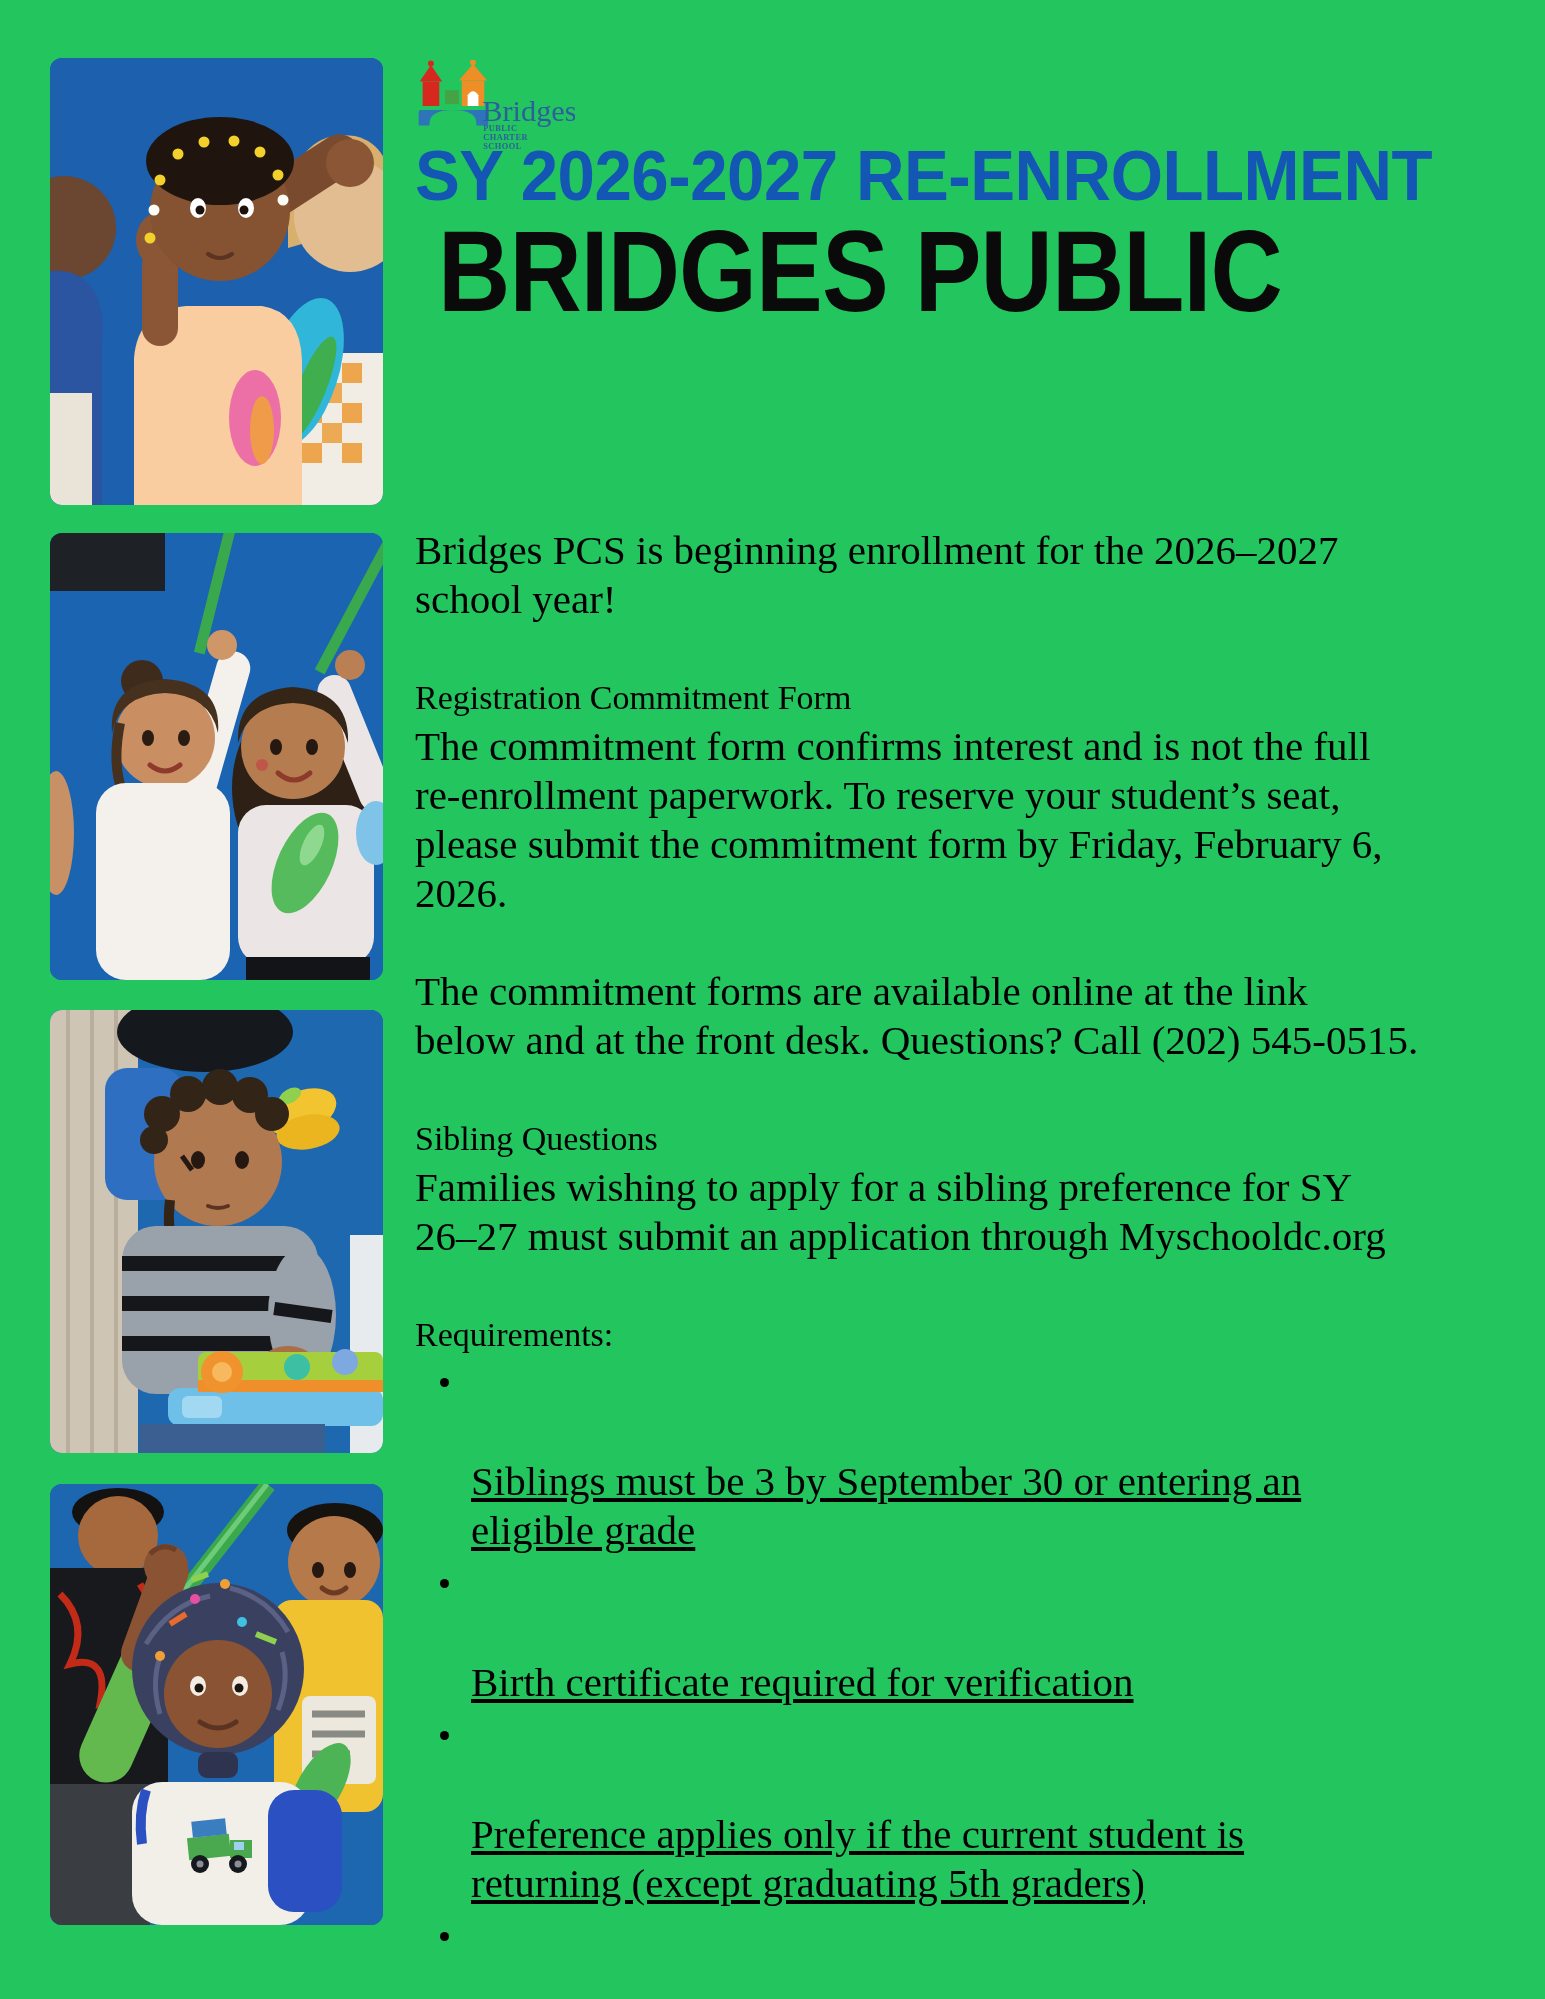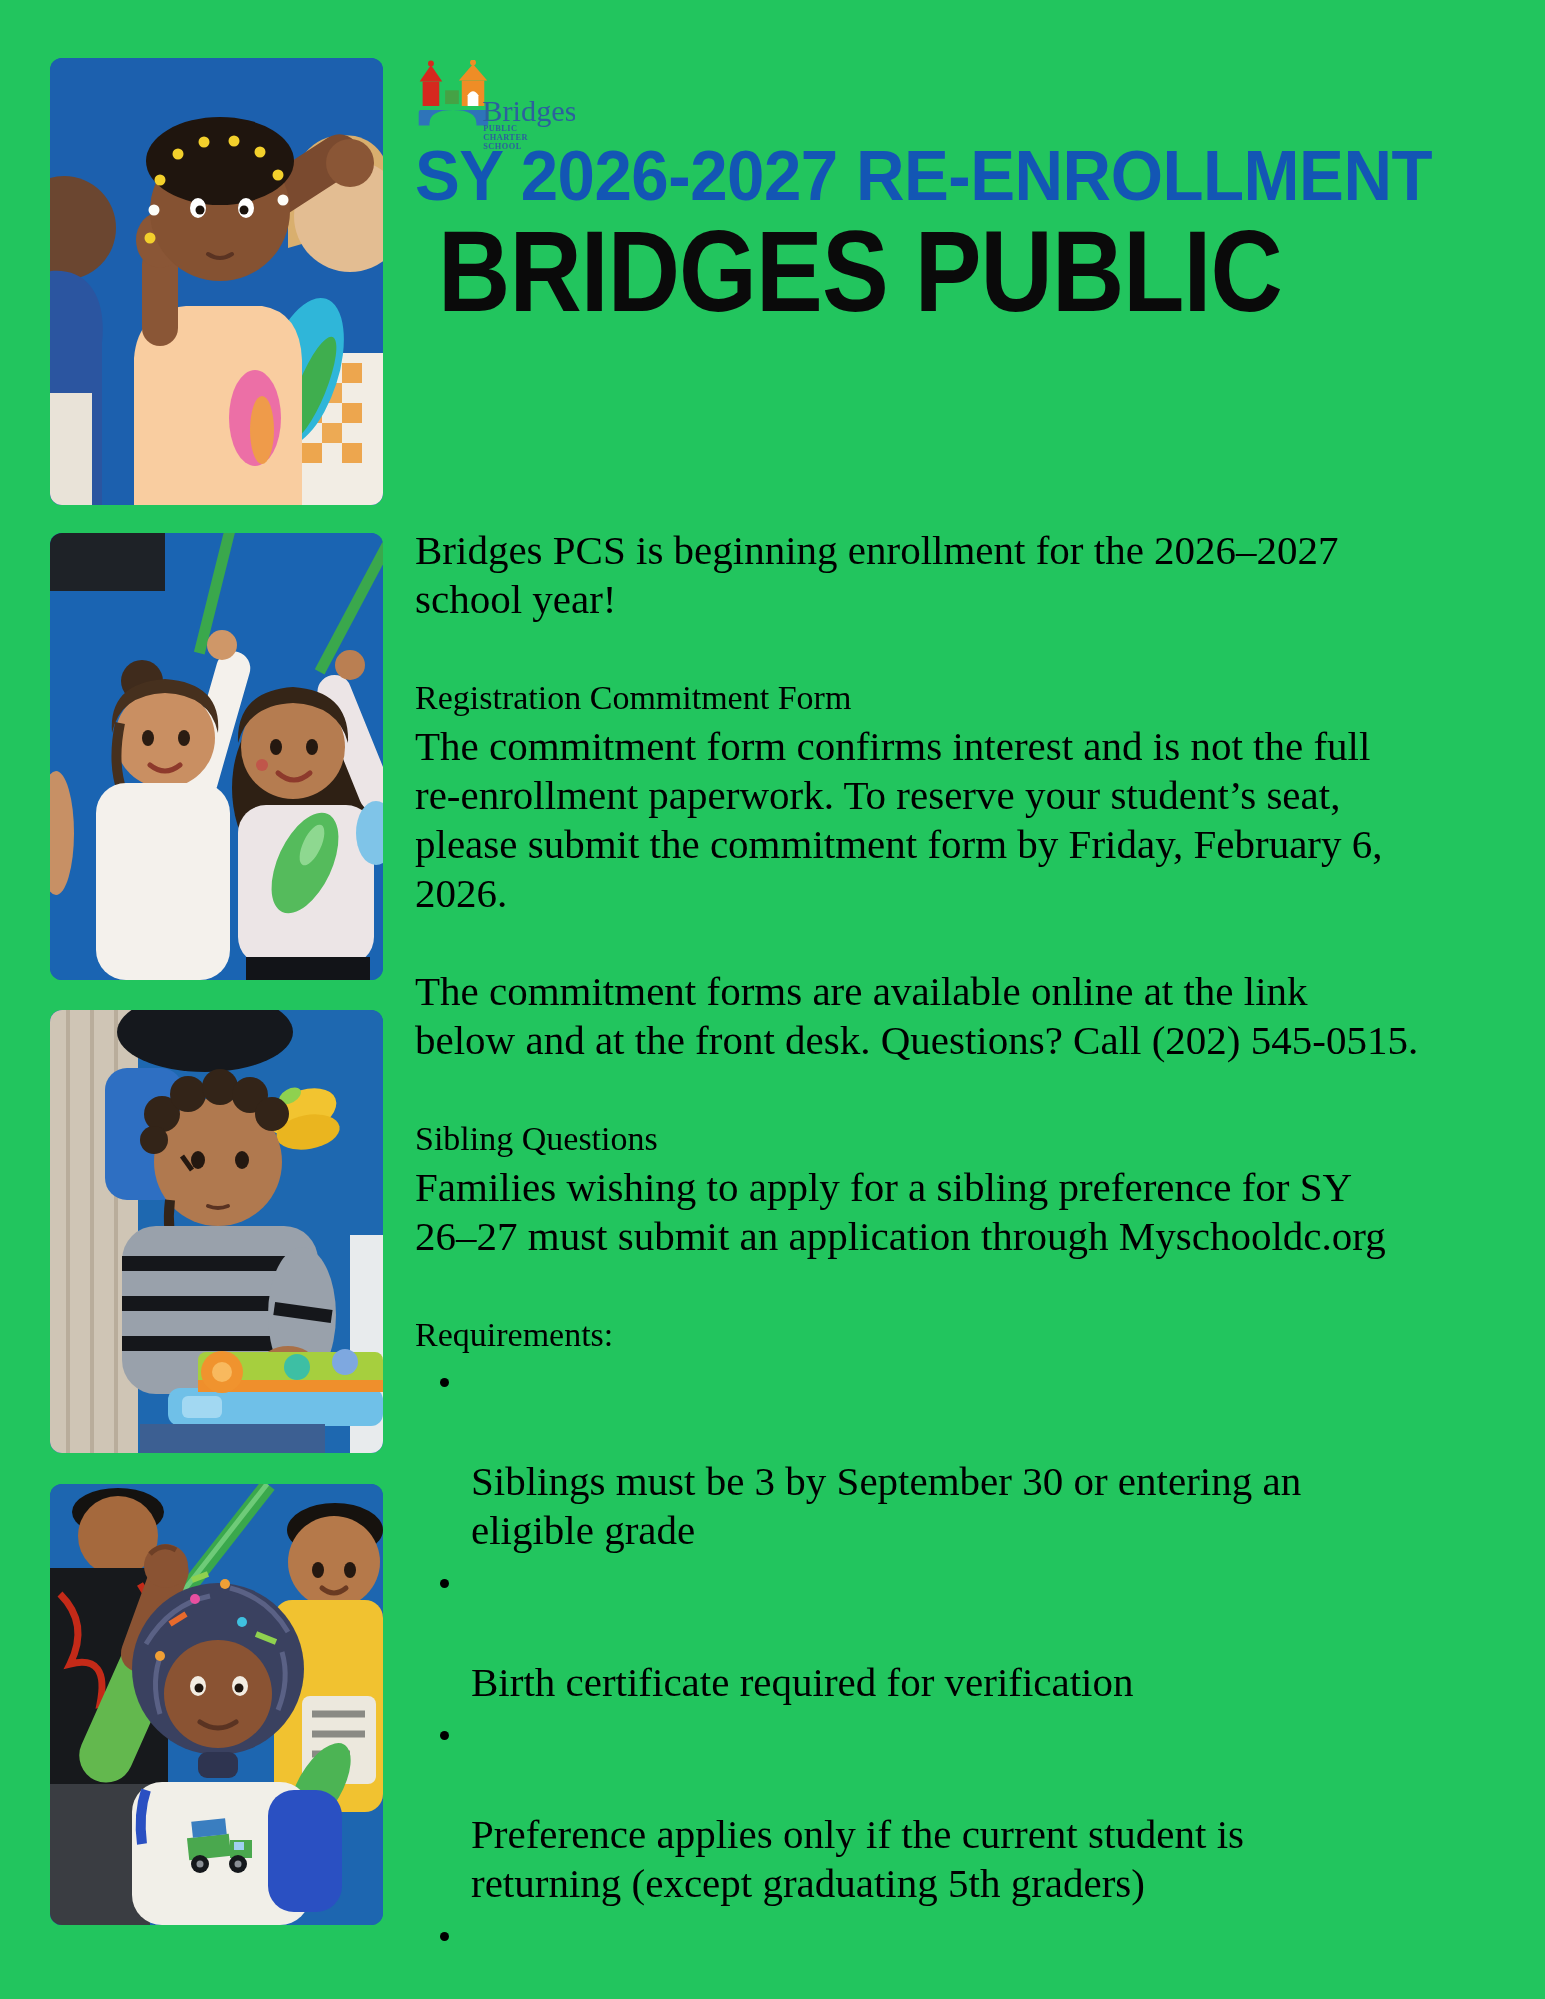--- a/index.html
+++ b/index.html
@@ -49,20 +49,21 @@
     position:absolute;left:415px;top:526px;width:1105px;
     font-size:41px;line-height:49px;color:#000;
   }
   .body-copy p,.body-copy h3{margin:0;white-space:pre-line;}
   .body-copy h3{font-size:34px;line-height:49px;font-weight:400;}
   .gap{margin-top:49px !important;}
   ul.reqs{list-style:none;margin:0;padding:0;}
   ul.reqs li{
     position:relative;padding-left:56px;margin:0 0 5px 0;
     white-space:pre-line;
+    text-decoration:underline;
   }
   ul.reqs li:last-child{margin-bottom:0;}
   ul.reqs .dot{
     position:absolute;left:25px;top:19px;width:9px;height:9px;
     border-radius:50%;background:#000;
   }
 </style>
 </head>
 <body>
 

